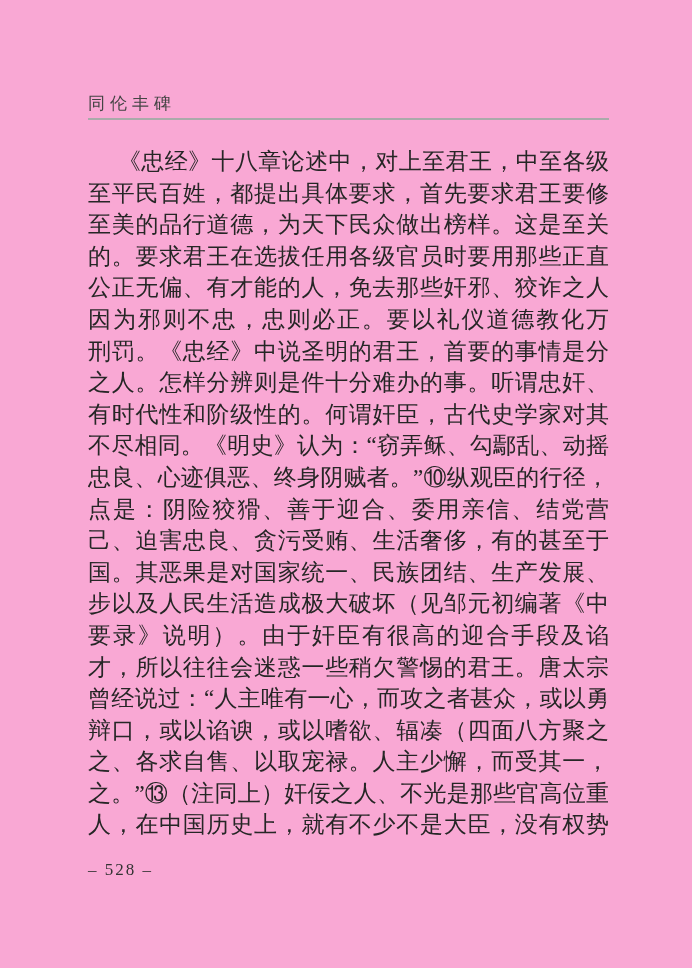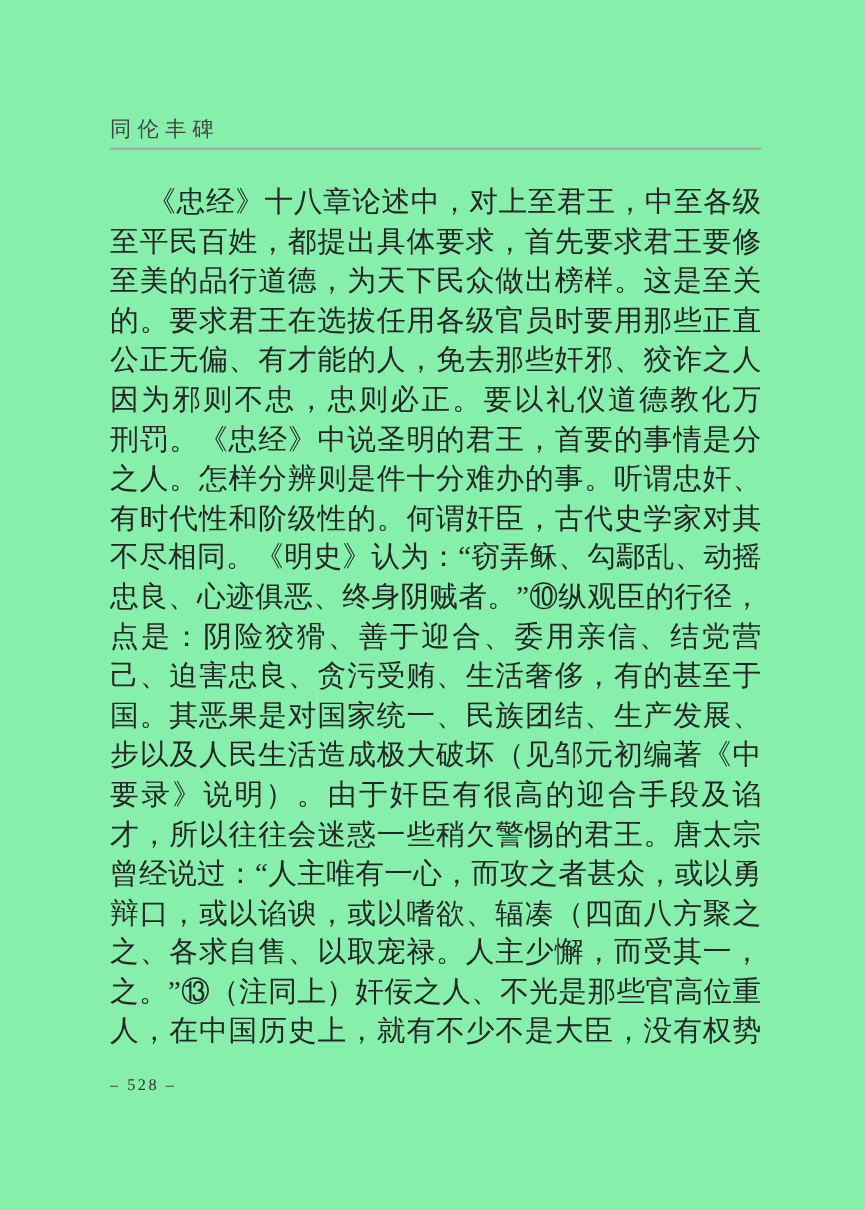--- a/index.html
+++ b/index.html
@@ -4,21 +4,21 @@
 <style>
   html, body {
     margin: 0;
     padding: 0;
     background: #ffffff;
   }
   .page {
     position: relative;
     width: 692px;
     height: 968px;
-    background: #86efac;
+    background: #f9a8d4;
     font-family: "Liberation Serif", "DejaVu Serif", serif;
     color: #222222;
     overflow: hidden;
   }
   .running-title {
     position: absolute;
     left: 88px;
     top: 92px;
     font-size: 17px;
     letter-spacing: 5px;
@@ -51,21 +51,21 @@
   .line.para-end {
     text-align-last: left;
   }
   .line.para-start {
     text-indent: 1.3em;
   }
   .page-number {
     position: absolute;
     left: 88px;
     top: 860px;
-    font-size: 13px;
+    font-size: 17px;
     letter-spacing: 2px;
     color: #333333;
   }
 </style>
 </head>
 <body>
 
 <div class="page">
 
   <div class="running-title">同伦丰碑</div>

